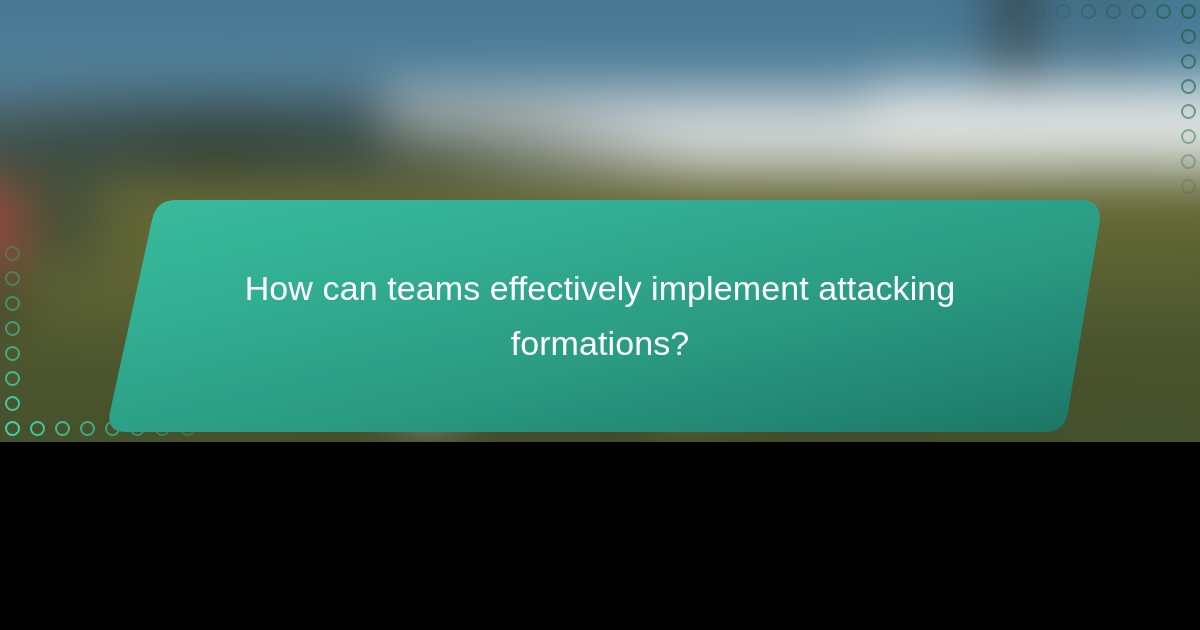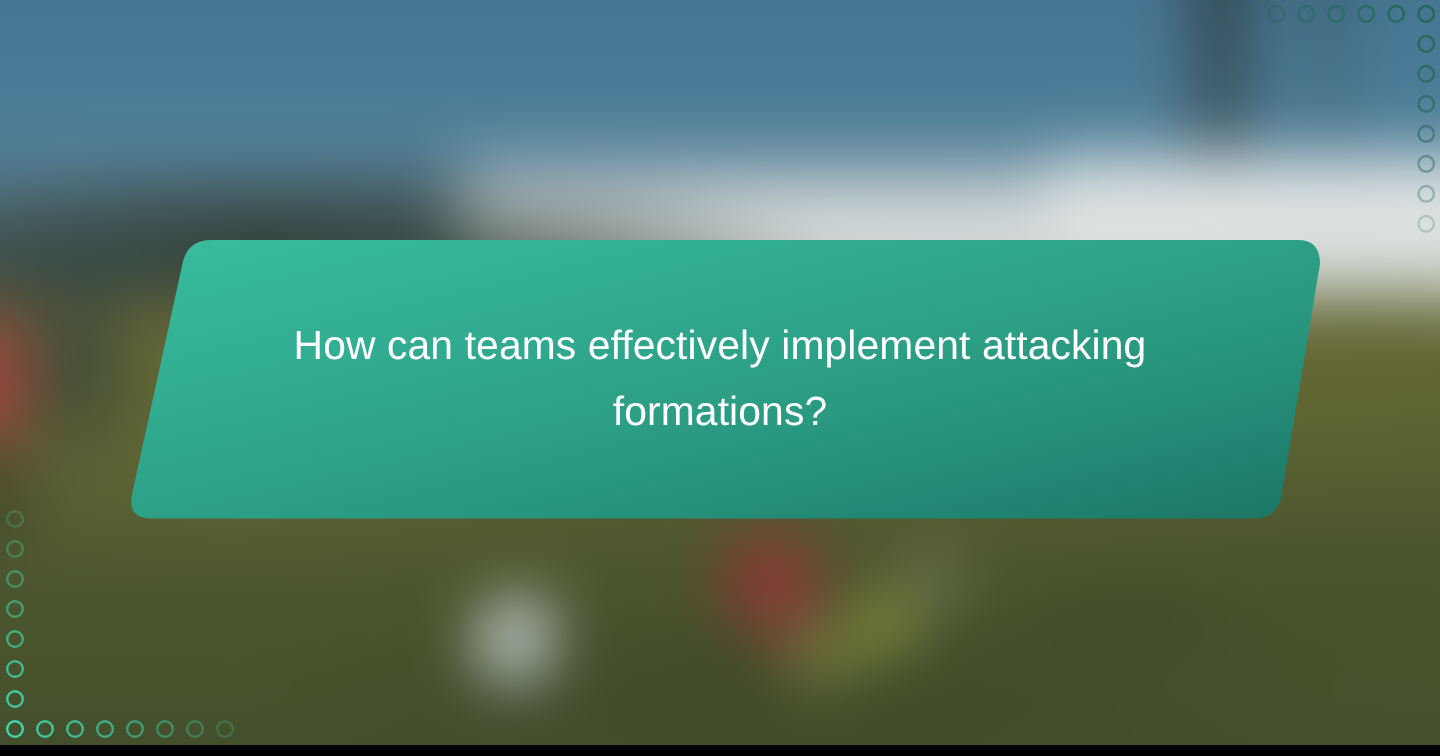--- a/index.html
+++ b/index.html
@@ -4,21 +4,21 @@
 <title>Question Card</title>
 <style>
   html, body {
     margin: 0;
     padding: 0;
     background: #000;
   }
   #stage {
     position: relative;
     width: 1200px;
-    height: 621px;
+    height: 442px;
     overflow: hidden;
     font-family: "Liberation Sans", sans-serif;
     background: #4c1d95;
   }
 
   
   .bg-layer {
     position: absolute;
     inset: 0;
     overflow: hidden;

